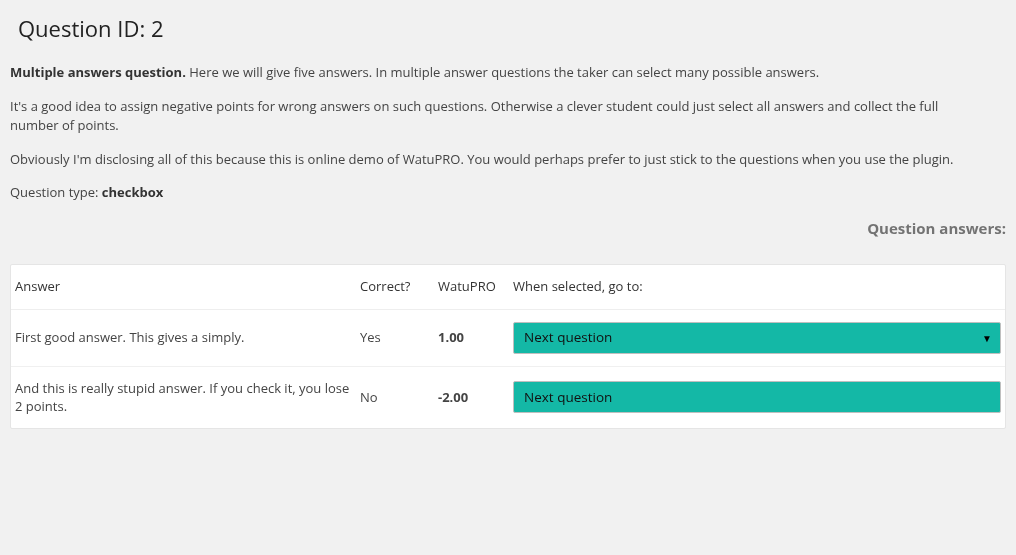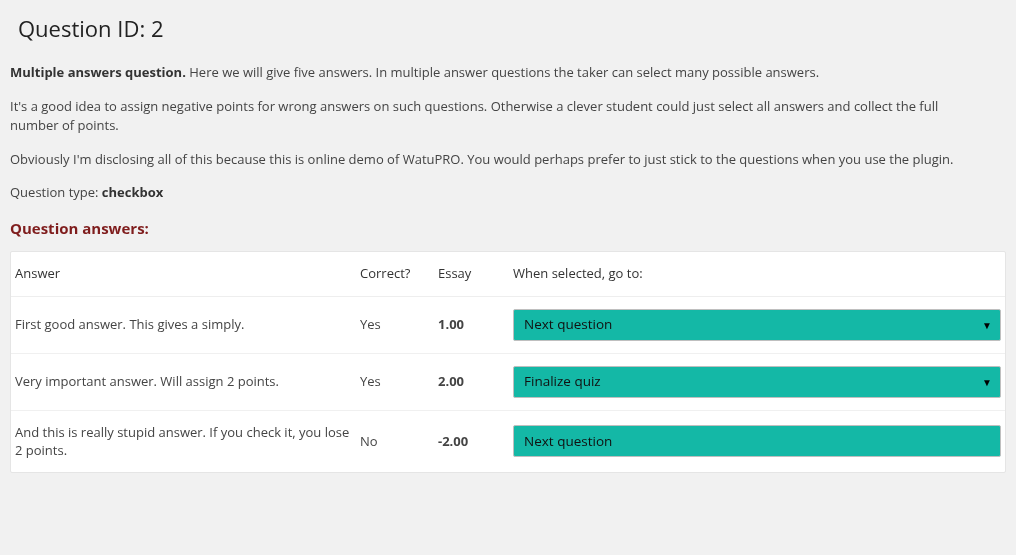--- a/index.html
+++ b/index.html
@@ -20,22 +20,23 @@
   }
   p.body-text {
     color: #444;
     font-size: 13px;
     margin: 0 16px 14px 0;
   }
   p.body-text strong { font-weight: 700; color: #333; }
   h3.answers-heading {
     font-size: 15px;
     font-weight: 700;
-    color: #7f1d1d;
-    margin: 6px 0 12px 0;
+    color: #737373;
+    margin: 6px 0 25px 0;
+    text-align: right;
   }
   .answers-panel {
     background: #fff;
     border: 1px solid #e5e5e5;
     border-radius: 2px;
   }
   table.answers {
     width: 100%;
     border-collapse: collapse;
   }
@@ -109,43 +110,32 @@
 </p>
 
 <h3 class="answers-heading">Question answers:</h3>
 
 <div class="answers-panel">
 <table class="answers">
   <thead>
     <tr>
       <th class="col-answer">Answer</th>
       <th class="col-correct">Correct?</th>
-      <th class="col-points">Essay</th>
+      <th class="col-points">WatuPRO</th>
       <th class="col-goto">When selected, go to:</th>
     </tr>
   </thead>
   <tbody>
     <tr>
       <td class="col-answer">First good answer. This gives a simply.</td>
       <td class="col-correct">Yes</td>
       <td class="col-points">1.00</td>
       <td class="col-goto">
         <div class="select-wrap">
           <span class="value">Next question</span>
-          <span class="caret">▼</span>
-        </div>
-      </td>
-    </tr>
-    <tr>
-      <td class="col-answer">Very important answer. Will assign 2 points.</td>
-      <td class="col-correct">Yes</td>
-      <td class="col-points">2.00</td>
-      <td class="col-goto">
-        <div class="select-wrap">
-          <span class="value">Finalize quiz</span>
           <span class="caret">▼</span>
         </div>
       </td>
     </tr>
     <tr>
       <td class="col-answer">And this is really stupid answer. If you check it, you lose 2 points.</td>
       <td class="col-correct">No</td>
       <td class="col-points">-2.00</td>
       <td class="col-goto">
         <div class="select-wrap">

